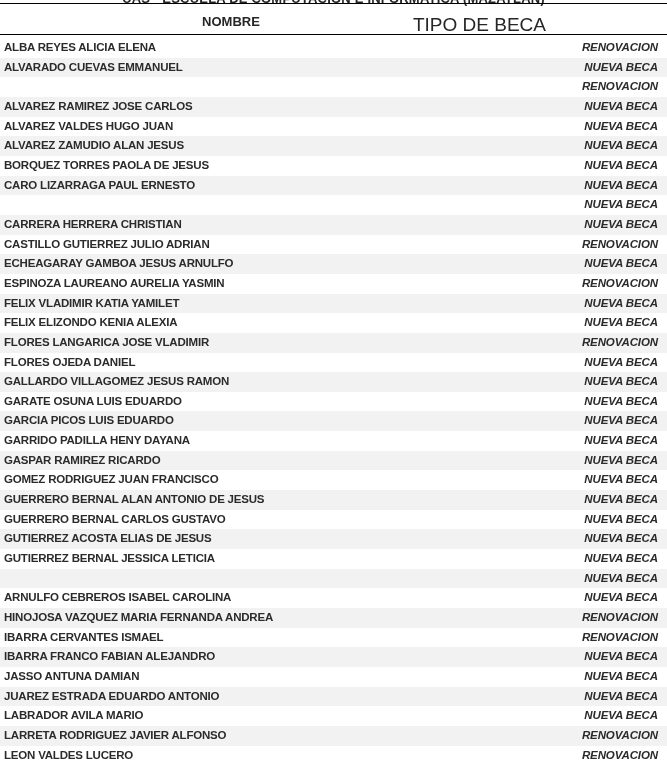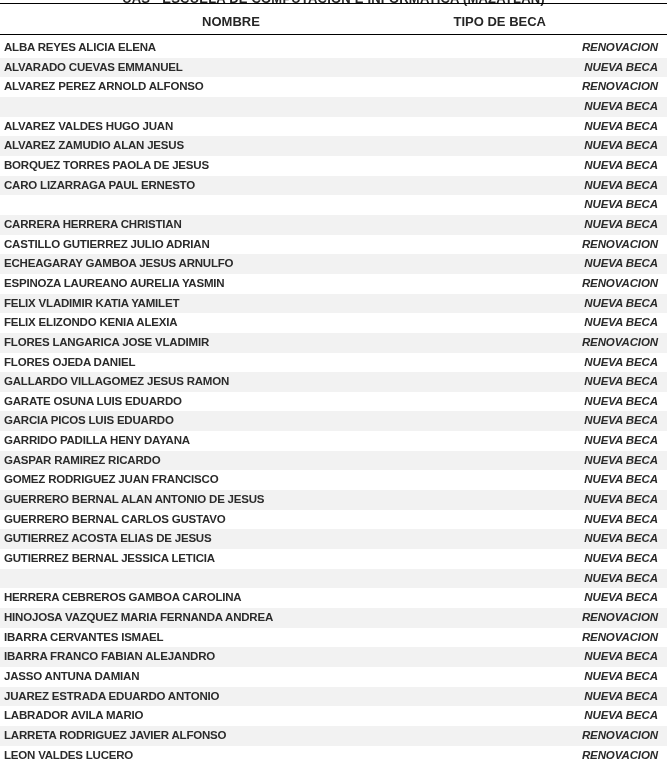--- a/index.html
+++ b/index.html
@@ -6,21 +6,21 @@
   body { width: 667px; height: 766px; overflow: hidden; position: relative;
          font-family: "Liberation Sans", "DejaVu Sans", sans-serif; color: #262626; }
   .title-strip { position: absolute; left: 0; top: -9px; width: 667px; height: 13px;
                  text-align: center; font-weight: bold; font-size: 13px; color: #262626;
                  letter-spacing: 0.2px; white-space: nowrap; }
   .top-rule { position: absolute; left: 0; top: 3px; width: 667px; height: 1px; background: #000; }
   .header { position: absolute; left: 0; top: 12px; width: 550px; height: 22px; }
   .header .col-name { position: absolute; left: 0; width: 462px; text-align: center;
                       font-weight: bold; font-size: 13px; top: 2px; }
   .header .col-type { position: absolute; right: 4px; 
-                      font-weight: bold; font-size: 13px; top: 2px; }
+                      font-weight: normal; font-size: 19px; top: 2px; }
   .header-rule { position: absolute; left: 0; top: 34px; width: 667px; height: 1px; background: #000; }
   .rows { position: absolute; left: 0; top: 38px; width: 577px; }
   .row { position: relative; height: 19.66px; width: 667px; }
   .row:nth-child(even) { background: #f2f2f2; }
   .row .name { position: absolute; left: 4px; top: 3px; font-size: 11.5px; font-weight: bold;
                color: #2b2b2b; white-space: nowrap; letter-spacing: -0.2px; }
   .row .type { position: absolute; right: 9px; top: 3px; font-size: 11.5px; font-weight: bold;
                color: #2b2b2b; white-space: nowrap; letter-spacing: -0.1px; font-style: italic; }
 </style>
 </head>
@@ -38,24 +38,24 @@
 <div class="rows" id="rows">
     <div class="row">
       <span class="name">ALBA REYES ALICIA ELENA</span>
       <span class="type">RENOVACION</span>
     </div>
     <div class="row">
       <span class="name">ALVARADO CUEVAS EMMANUEL</span>
       <span class="type">NUEVA BECA</span>
     </div>
     <div class="row">
-      <span class="name">ALVAREZ PEREZ ARNOLD ALFONSO</span>
       <span class="type">RENOVACION</span>
     </div>
     <div class="row">
+      <span class="name">ALVAREZ RAMIREZ JOSE CARLOS</span>
       <span class="type">NUEVA BECA</span>
     </div>
     <div class="row">
       <span class="name">ALVAREZ VALDES HUGO JUAN</span>
       <span class="type">NUEVA BECA</span>
     </div>
     <div class="row">
       <span class="name">ALVAREZ ZAMUDIO ALAN JESUS</span>
       <span class="type">NUEVA BECA</span>
     </div>
@@ -139,21 +139,21 @@
       <span class="type">NUEVA BECA</span>
     </div>
     <div class="row">
       <span class="name">GUTIERREZ BERNAL JESSICA LETICIA</span>
       <span class="type">NUEVA BECA</span>
     </div>
     <div class="row">
       <span class="type">NUEVA BECA</span>
     </div>
     <div class="row">
-      <span class="name">HERRERA CEBREROS GAMBOA CAROLINA</span>
+      <span class="name">ARNULFO CEBREROS ISABEL CAROLINA</span>
       <span class="type">NUEVA BECA</span>
     </div>
     <div class="row">
       <span class="name">HINOJOSA VAZQUEZ MARIA FERNANDA ANDREA</span>
       <span class="type">RENOVACION</span>
     </div>
     <div class="row">
       <span class="name">IBARRA CERVANTES ISMAEL</span>
       <span class="type">RENOVACION</span>
     </div>

